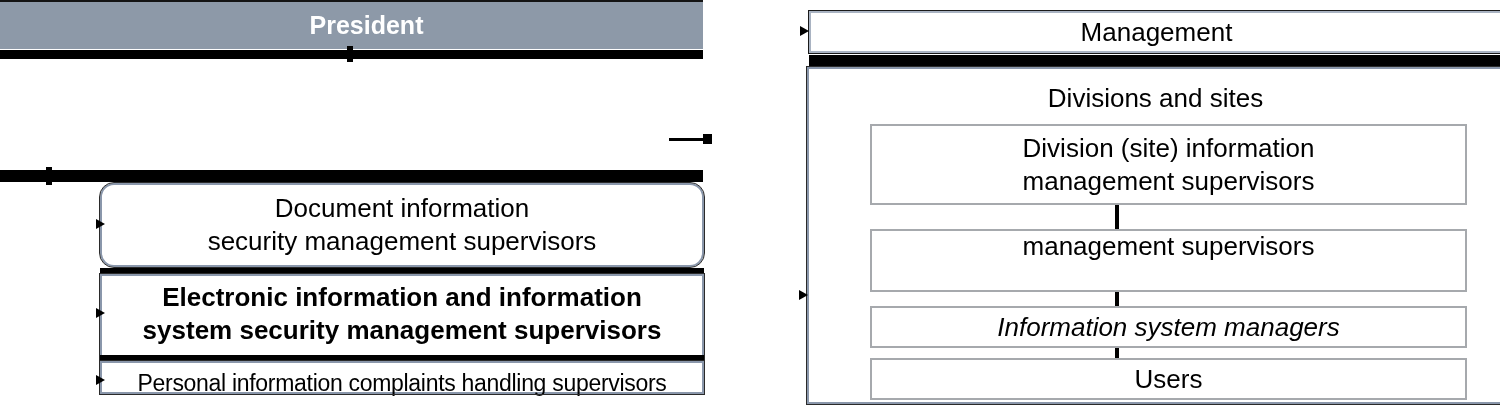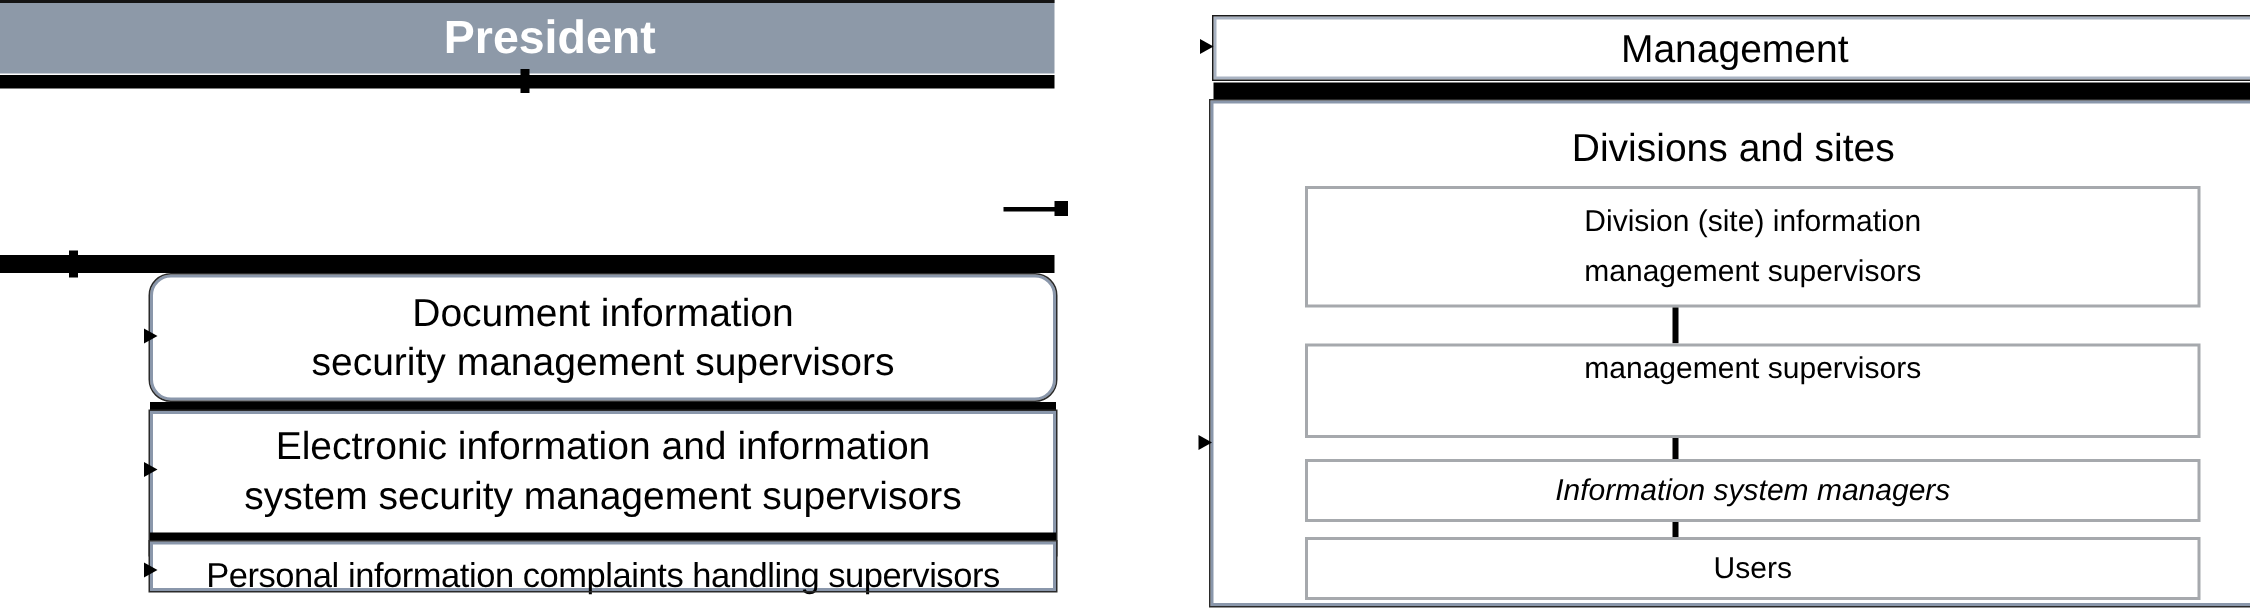--- a/index.html
+++ b/index.html
@@ -5,21 +5,21 @@
   html,body{margin:0;padding:0;background:#ffffff;}
   #canvas{
     position:relative;width:1500px;height:406px;overflow:hidden;
     background:#ffffff;font-family:"Liberation Sans",sans-serif;color:#000;
   }
   #canvas *{box-sizing:border-box;}
   .abs{position:absolute;}
   
   .president{
     left:0;top:0;width:703px;height:49px;background:#8d99a8;
-    border-top:2px solid #141414;color:#ffffff;font-weight:bold;font-size:31px;
+    border-top:2px solid #141414;color:#ffffff;font-weight:bold;font-size:25px;
     line-height:46px;text-align:center;text-indent:30px;
   }
   .band{background:#000;}
   .band-a{left:0;top:50px;width:703px;height:9px;}
   .stub{background:#000;}
   .stub-a{left:347px;top:46px;width:6px;height:16px;}
   .container1{
     left:2px;top:61px;width:699px;height:107px;background:#fff;
     border:2px solid #8a97ab;outline:1px solid #2a2a2a;
   }
@@ -31,21 +31,21 @@
   .boxB{left:26px;top:60px;width:641px;height:37px;line-height:33px;}
   .hline{left:669px;top:138px;width:36px;height:3px;background:#000;}
   .endsq{left:703px;top:134px;width:9px;height:10px;background:#000;}
   .band-b{left:0;top:170px;width:703px;height:12px;}
   .stub-b{left:46px;top:167px;width:6px;height:18px;}
   .bigbox{
     position:absolute;background:#fff;border:2px solid #8a97ab;outline:1px solid #2a2a2a;
     text-align:center;font-size:26px;
   }
   .doc-box{left:100px;top:183px;width:604px;height:84px;padding-top:7px;line-height:33px;border-radius:14px;}
-  .elec-box{left:100px;top:274px;width:604px;height:96px;padding-top:5px;line-height:33px;}
+  .elec-box{left:100px;top:274px;width:604px;height:96px;padding-top:5px;line-height:33px;font-weight:bold;}
   .band-c{left:100px;top:268px;width:604px;height:6px;}
   .band-d{left:100px;top:355px;width:604px;height:6px;}
   .per-box{left:100px;top:361px;width:604px;height:33px;line-height:40px;font-size:23px;letter-spacing:-0.3px;}
   .arr{
     position:absolute;width:0;height:0;
     border-top:5px solid transparent;border-bottom:5px solid transparent;
     border-left:9px solid #000;
   }
   .arr-doc{left:96px;top:219px;}
   .arr-elec{left:96px;top:308px;}
@@ -58,21 +58,21 @@
   }
   .arr-sec{left:800px;top:26px;}
   .band-e{left:809px;top:55px;width:691px;height:11px;}
   .container2{
     left:807px;top:67px;width:697px;height:337px;background:#fff;
     border:2px solid #8a97ab;outline:1px solid #2a2a2a;
   }
   .div-title{display:block;margin-top:14px;text-align:center;font-size:26px;}
   .rbox{
     position:absolute;background:#fff;border:2px solid #a6a9ad;
-    text-align:center;font-size:20px;left:61px;width:597px;
+    text-align:center;font-size:26px;left:61px;width:597px;
   }
   .r1{top:55px;height:81px;padding-top:6px;line-height:33px;}
   .r2{top:160px;height:63px;padding-top:1px;line-height:29px;}
   .r3{top:237px;height:42px;line-height:38px;font-style:italic;}
   .r4{top:289px;height:42px;line-height:38px;}
   .vconn{position:absolute;left:306px;width:4px;background:#000;}
   .c1{top:136px;height:24px;}
   .c2{top:223px;height:14px;}
   .c3{top:279px;height:10px;}
   .arr-div{left:799px;top:290px;}

